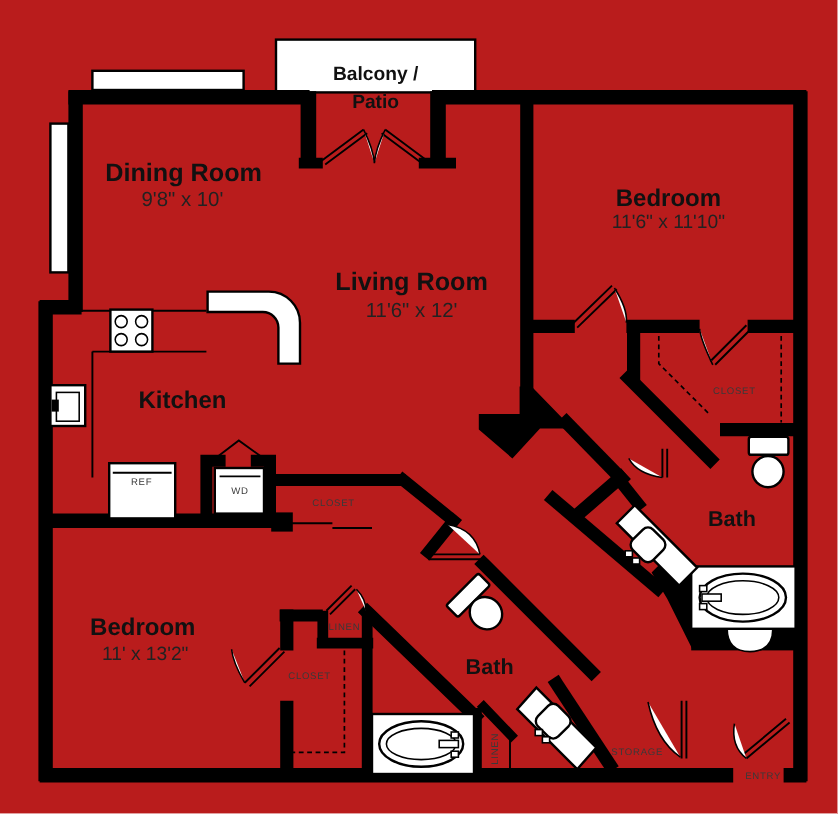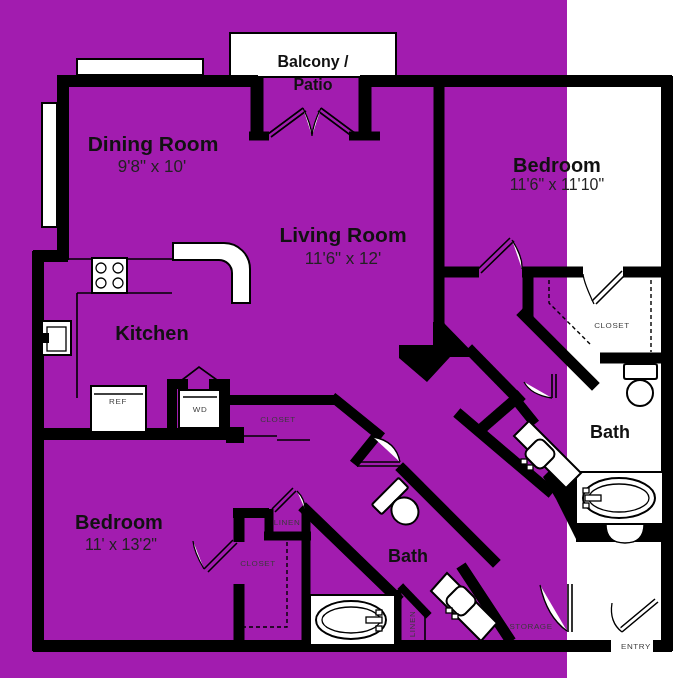--- a/index.html
+++ b/index.html
@@ -1,16 +1,16 @@
 <!DOCTYPE html>
 <html><head>
 <meta charset="utf-8">
 <style>
   html,body{margin:0;padding:0;background:#fff}
-  .plan{width:567px;height:678px;position:relative;background:#a21caf}
+  .plan{width:698px;height:678px;position:relative;background:#b91c1c}
   svg text{font-family:"Liberation Sans",sans-serif}
   .wall{stroke:#000;stroke-width:11;fill:none}
   .w12{stroke-width:12}.w13{stroke-width:13}.w10{stroke-width:10}.w9{stroke-width:9}.w8{stroke-width:8}
   .sq{stroke-linecap:square}
   .thin{stroke:#000;stroke-width:2;fill:#fff}
   .tl{stroke:#000;stroke-width:1.6;fill:none}
   .t1{stroke:#000;stroke-width:1.3;fill:#fff}
   .dash{stroke:#000;stroke-width:1.4;fill:none;stroke-dasharray:4 3}
   .blk{fill:#000;stroke:none}
   .room{font-weight:bold;font-size:20px;fill:#111;text-anchor:middle}

